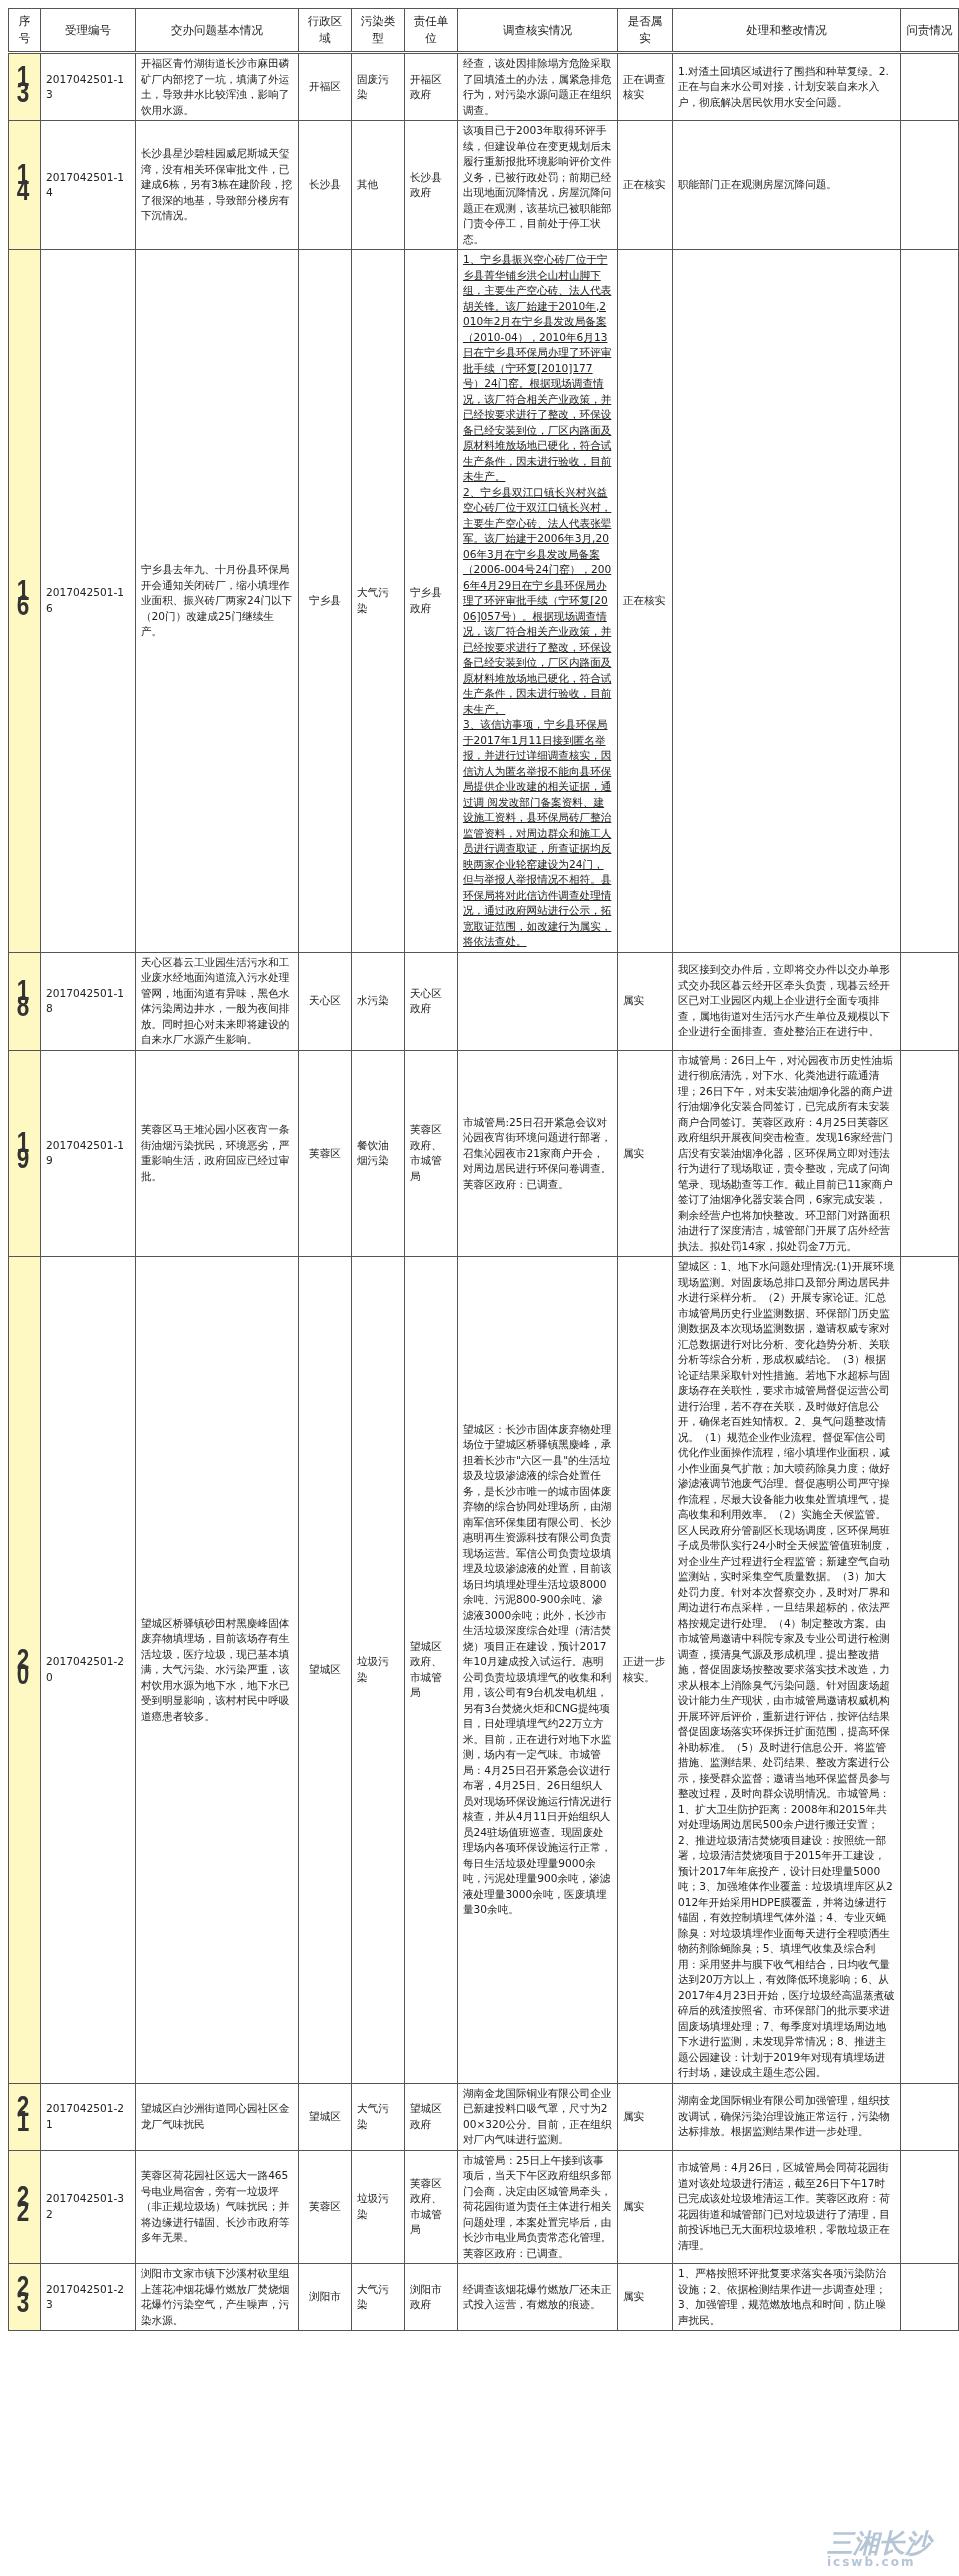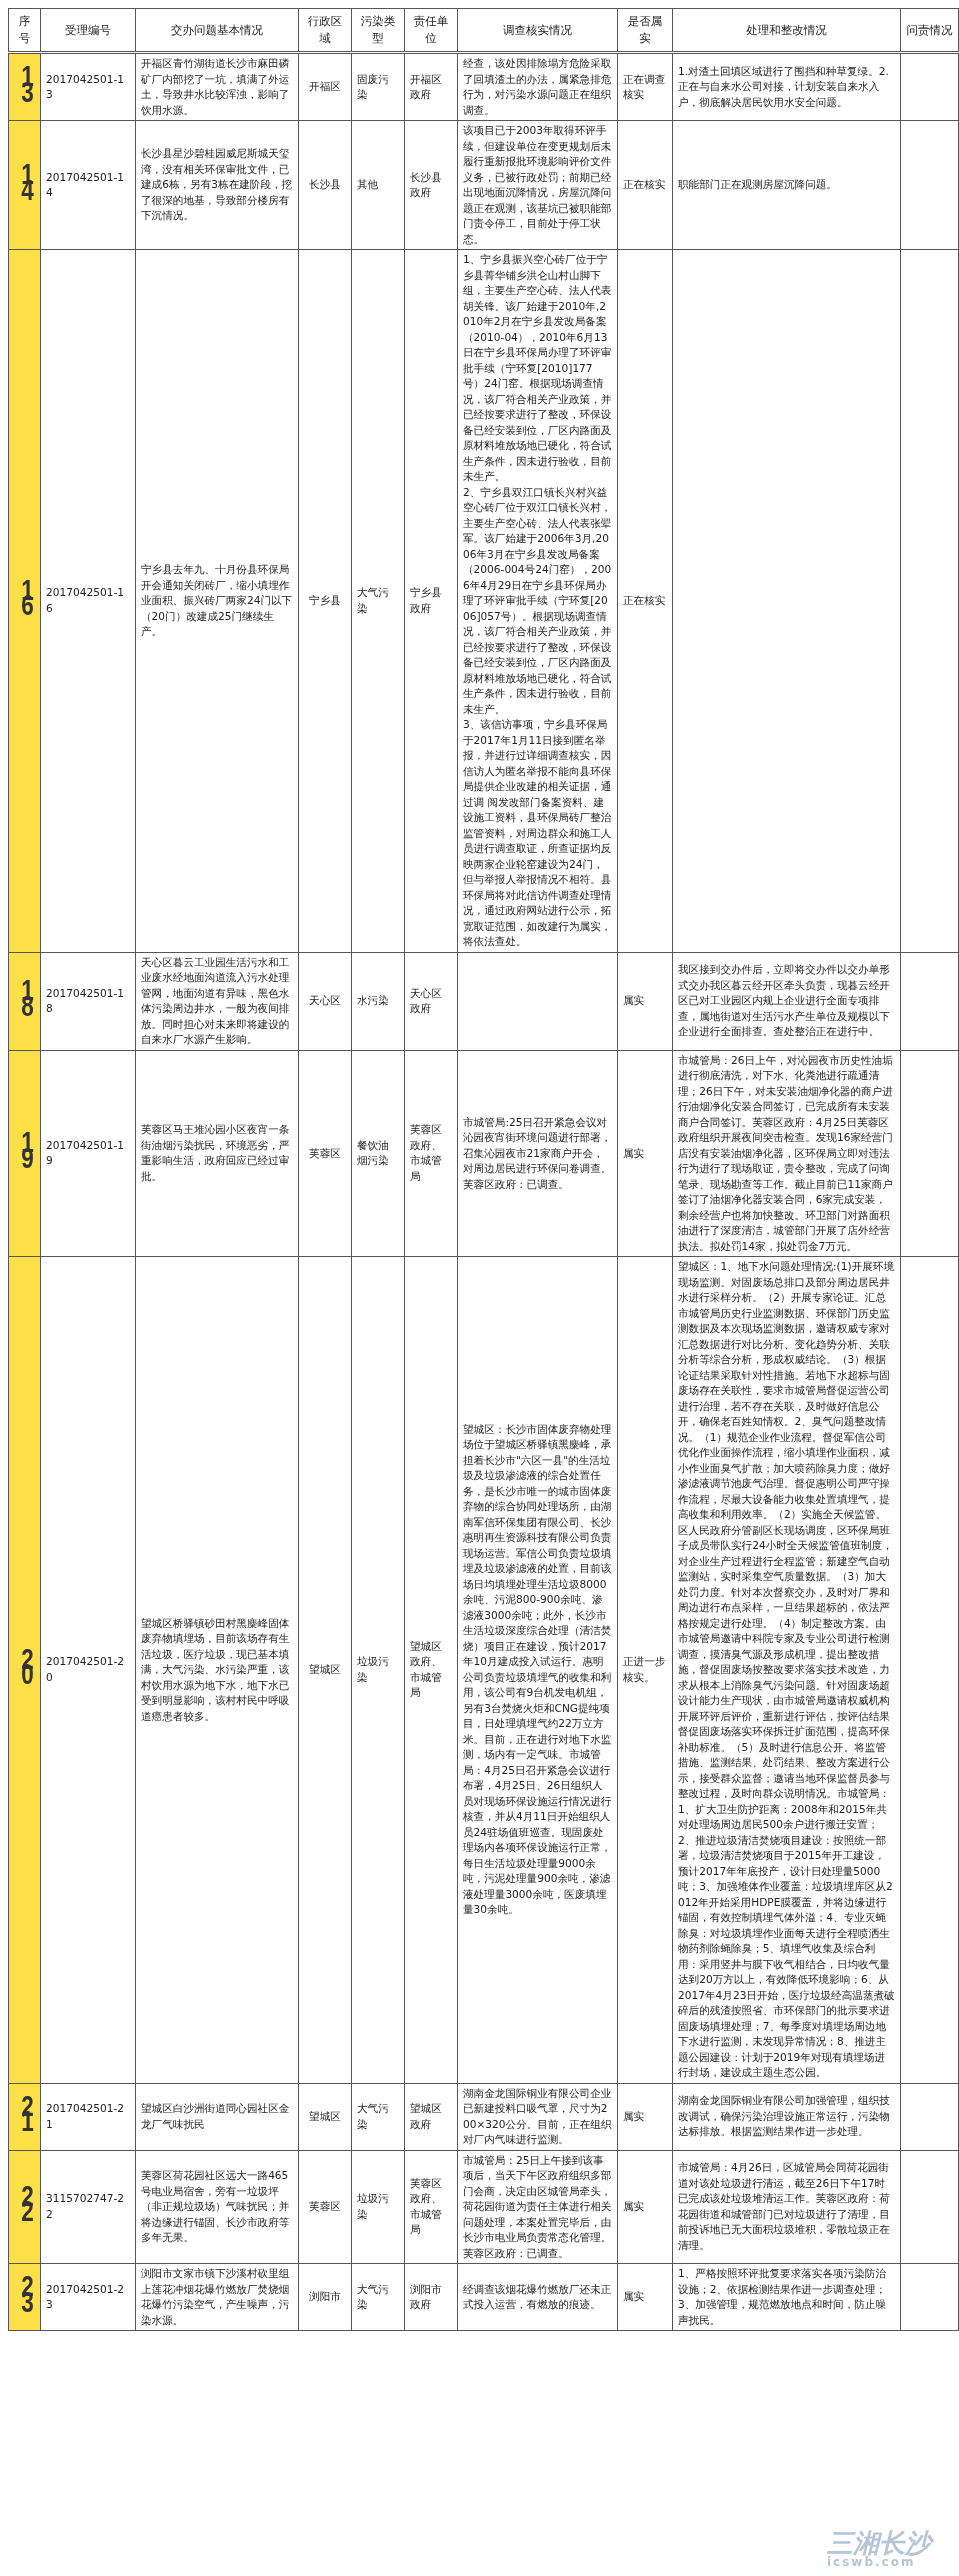--- a/index.html
+++ b/index.html
@@ -4,21 +4,21 @@
 <style>
   html, body { margin: 0; padding: 0; background: #ffffff; }
   body { width: 959px; height: 2576px; position: relative; overflow: hidden;
          font-family: "DejaVu Sans", "Liberation Sans", sans-serif; color: #222; }
   table.grid { position: absolute; left: 8px; top: 8px; width: 949px;
                border-collapse: collapse; table-layout: fixed; }
   table.grid td, table.grid th { border: 1px solid #555; vertical-align: middle;
                font-size: 10.6px; line-height: 15.5px; padding: 2px 5px; word-break: break-all; }
   table.grid th { font-weight: normal; text-align: center; font-size: 11.5px; line-height: 17px;
                height: 38px; border-bottom: 3px double #555; background: #fff; }
-  td.seq { background: #fde047; text-align: right; padding: 0; }
+  td.seq { background: #fef9c3; text-align: left; padding: 0; }
   td.seq span { font-family: "Liberation Sans", sans-serif; font-weight: bold; font-size: 30px;
                color: #333; letter-spacing: -2px; transform: scaleX(0.75); display: inline-block; }
   td.code { font-size: 10.6px; }
   td.top { vertical-align: top; }
   td.center { text-align: center; }
   .watermark { position: absolute; right: 28px; bottom: 8px; color: rgba(120,150,180,0.55);
                font-size: 26px; font-weight: bold; font-style: italic; line-height: 26px; }
   .watermark small { display: block; font-size: 12px; font-style: normal; letter-spacing: 2px; line-height: 12px; }
 </style>
 </head>
@@ -79,21 +79,21 @@
   </tr>
 
 
   <tr>
     <td class="seq"><span>16</span></td>
     <td class="code">2017042501-16</td>
     <td>宁乡县去年九、十月份县环保局开会通知关闭砖厂，缩小填埋作业面积、振兴砖厂两家24门以下（20门）改建成25门继续生产。</td>
     <td class="center">宁乡县</td>
     <td>大气污染</td>
     <td>宁乡县政府</td>
-    <td class="top" style="white-space: pre-line;">1、宁乡县振兴空心砖厂位于宁乡县菁华铺乡洪仑山村山脚下组，主要生产空心砖、法人代表胡关锋。该厂始建于2010年,2010年2月在宁乡县发改局备案（2010-04），2010年6月13日在宁乡县环保局办理了环评审批手续（宁环复[2010]177号）24门窑。根据现场调查情况，该厂符合相关产业政策，并已经按要求进行了整改，环保设备已经安装到位，厂区内路面及原材料堆放场地已硬化，符合试生产条件，因未进行验收，目前未生产。
+    <td class="top" style="white-space: pre-line; text-decoration: underline;">1、宁乡县振兴空心砖厂位于宁乡县菁华铺乡洪仑山村山脚下组，主要生产空心砖、法人代表胡关锋。该厂始建于2010年,2010年2月在宁乡县发改局备案（2010-04），2010年6月13日在宁乡县环保局办理了环评审批手续（宁环复[2010]177号）24门窑。根据现场调查情况，该厂符合相关产业政策，并已经按要求进行了整改，环保设备已经安装到位，厂区内路面及原材料堆放场地已硬化，符合试生产条件，因未进行验收，目前未生产。
 2、宁乡县双江口镇长兴村兴益空心砖厂位于双江口镇长兴村，主要生产空心砖、法人代表张翚军。该厂始建于2006年3月,2006年3月在宁乡县发改局备案（2006-004号24门窑），2006年4月29日在宁乡县环保局办理了环评审批手续（宁环复[2006]057号）。根据现场调查情况，该厂符合相关产业政策，并已经按要求进行了整改，环保设备已经安装到位，厂区内路面及原材料堆放场地已硬化，符合试生产条件，因未进行验收，目前未生产。
 3、该信访事项，宁乡县环保局于2017年1月11日接到匿名举报，并进行过详细调查核实，因信访人为匿名举报不能向县环保局提供企业改建的相关证据，通过调 阅发改部门备案资料、建设施工资料，县环保局砖厂整治监管资料，对周边群众和施工人员进行调查取证，所查证据均反映两家企业轮窑建设为24门，但与举报人举报情况不相符。县环保局将对此信访件调查处理情况，通过政府网站进行公示，拓宽取证范围，如改建行为属实，将依法查处。</td>
     <td>正在核实</td>
     <td></td>
     <td></td>
   </tr>
 
 
   <tr>
     <td class="seq"><span>18</span></td>
@@ -142,21 +142,21 @@
     <td>大气污染</td>
     <td>望城区政府</td>
     <td>湖南金龙国际铜业有限公司企业已新建投料口吸气罩，尺寸为200×320公分。目前，正在组织对厂内气味进行监测。</td>
     <td>属实</td>
     <td>湖南金龙国际铜业有限公司加强管理，组织技改调试，确保污染治理设施正常运行，污染物达标排放。根据监测结果作进一步处理。</td>
     <td></td>
   </tr>
 
   <tr>
     <td class="seq"><span>22</span></td>
-    <td class="code">3115702747-22</td>
+    <td class="code">2017042501-32</td>
     <td>芙蓉区荷花园社区远大一路465号电业局宿舍，旁有一垃圾坪（非正规垃圾场）气味扰民；并将边缘进行锚固、长沙市政府等多年无果。</td>
     <td class="center">芙蓉区</td>
     <td>垃圾污染</td>
     <td>芙蓉区政府、市城管局</td>
     <td>市城管局：25日上午接到该事项后，当天下午区政府组织多部门会商，决定由区城管局牵头，荷花园街道为责任主体进行相关问题处理，本案处置完毕后，由长沙市电业局负责常态化管理。芙蓉区政府：已调查。</td>
     <td>属实</td>
     <td>市城管局：4月26日，区城管局会同荷花园街道对该处垃圾进行清运，截至26日下午17时已完成该处垃圾堆清运工作。芙蓉区政府：荷花园街道和城管部门已对垃圾进行了清理，目前投诉地已无大面积垃圾堆积，零散垃圾正在清理。</td>
     <td></td>
   </tr>
 

